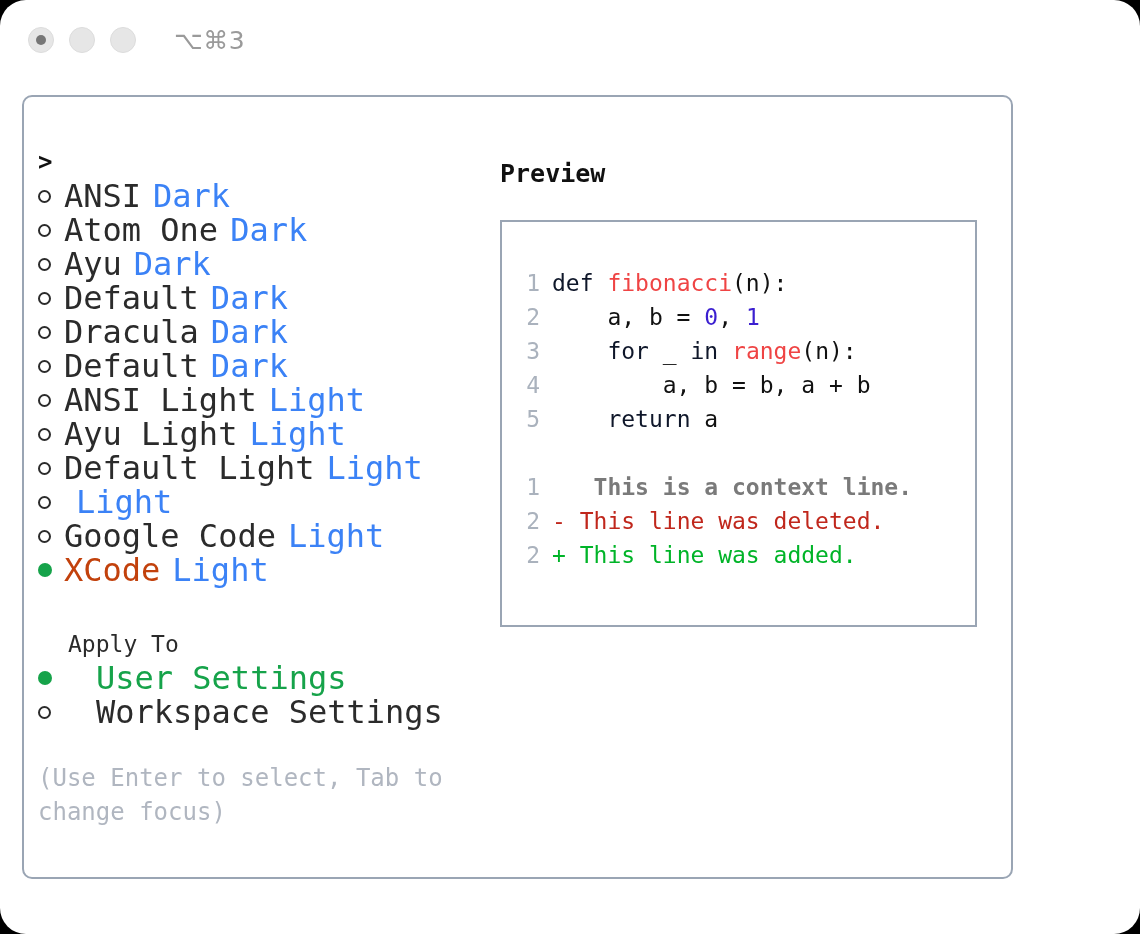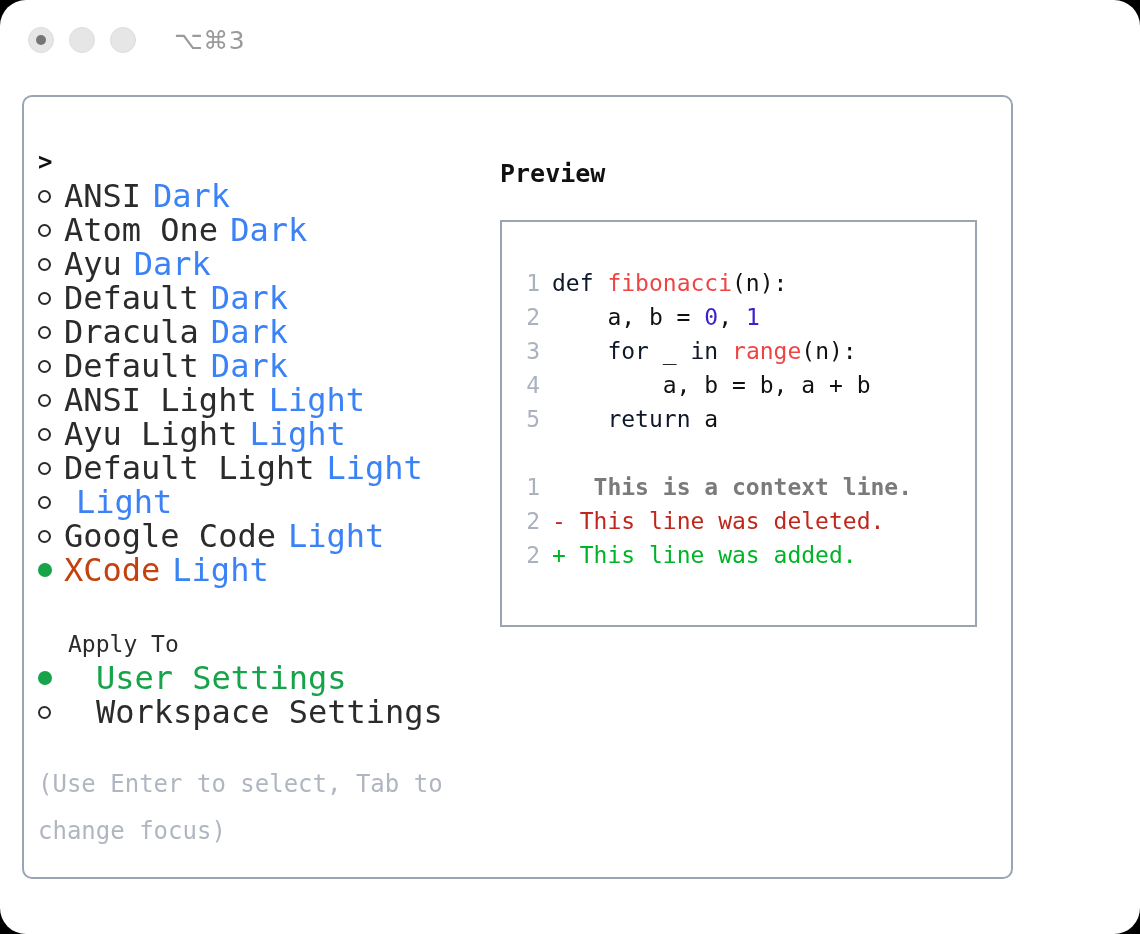--- a/index.html
+++ b/index.html
@@ -147,21 +147,21 @@
     font-size: 23px;
     color: #2b2b2b;
     padding-left: 30px;
     white-space: pre;
   }
   .opt-label { color: #2b2b2b; margin-left: 32px; }
   .opt-label.sel { color: #16a34a; }
   #hint {
     margin-top: 32px;
     font-size: 24px;
-    line-height: 47px;
+    line-height: 34px;
     color: #b0b6c0;
     width: 410px;
   }
 
   
   #right {
     position: absolute;
     left: 476px;
     top: 60px;
     width: 500px;

